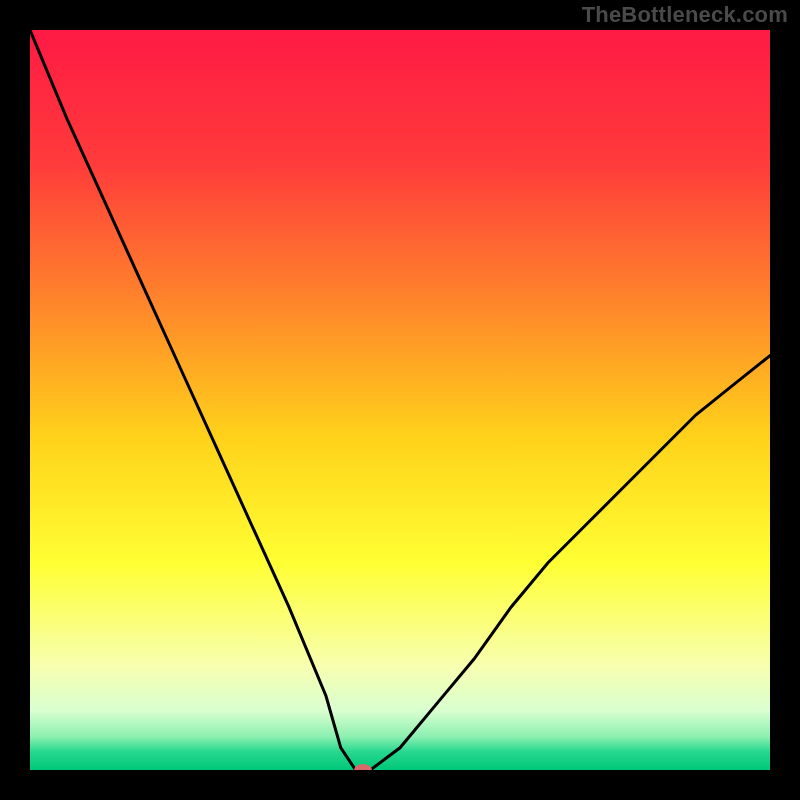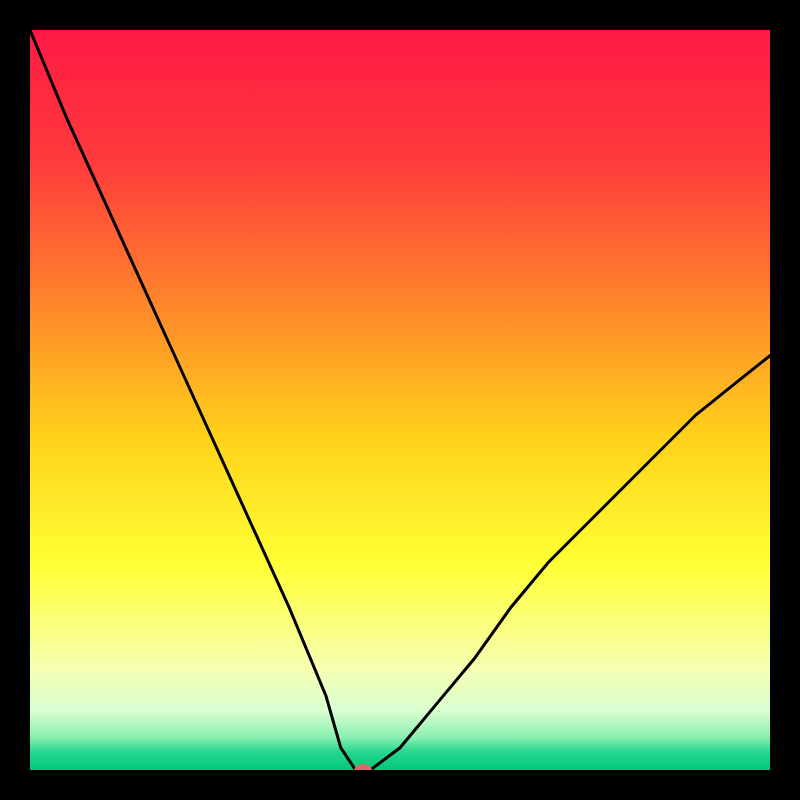--- a/index.html
+++ b/index.html
@@ -36,20 +36,21 @@
   .plot svg {
     display: block;
     width: 740px;
     height: 740px;
   }
 </style>
 </head>
 <body>
 
 <div class="frame">
+  <div class="watermark">TheBottleneck.com</div>
 
   <div class="plot">
     <svg viewBox="0 0 740 740">
       <defs>
         <linearGradient id="bg-grad" x1="0" y1="0" x2="0" y2="1">
         <stop offset="0%" stop-color="#ff1a44"></stop>
             <stop offset="18%" stop-color="#ff3b3b"></stop>
             <stop offset="38%" stop-color="#ff8a2a"></stop>
             <stop offset="55.00000000000001%" stop-color="#ffd21a"></stop>
             <stop offset="72%" stop-color="#ffff33"></stop>

